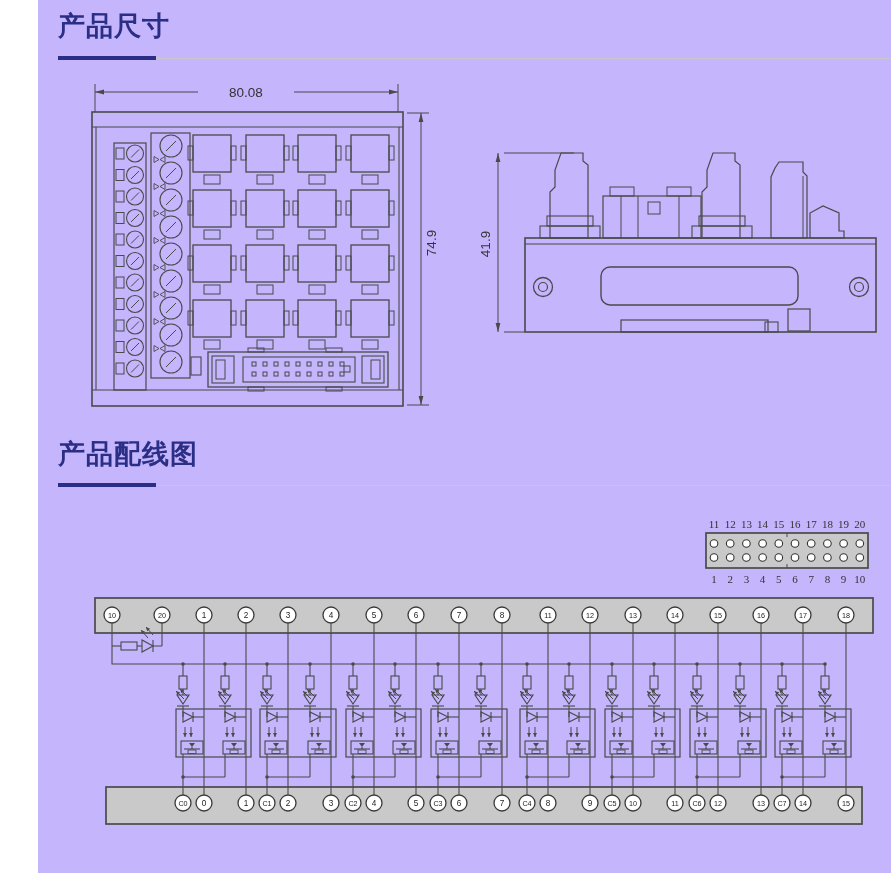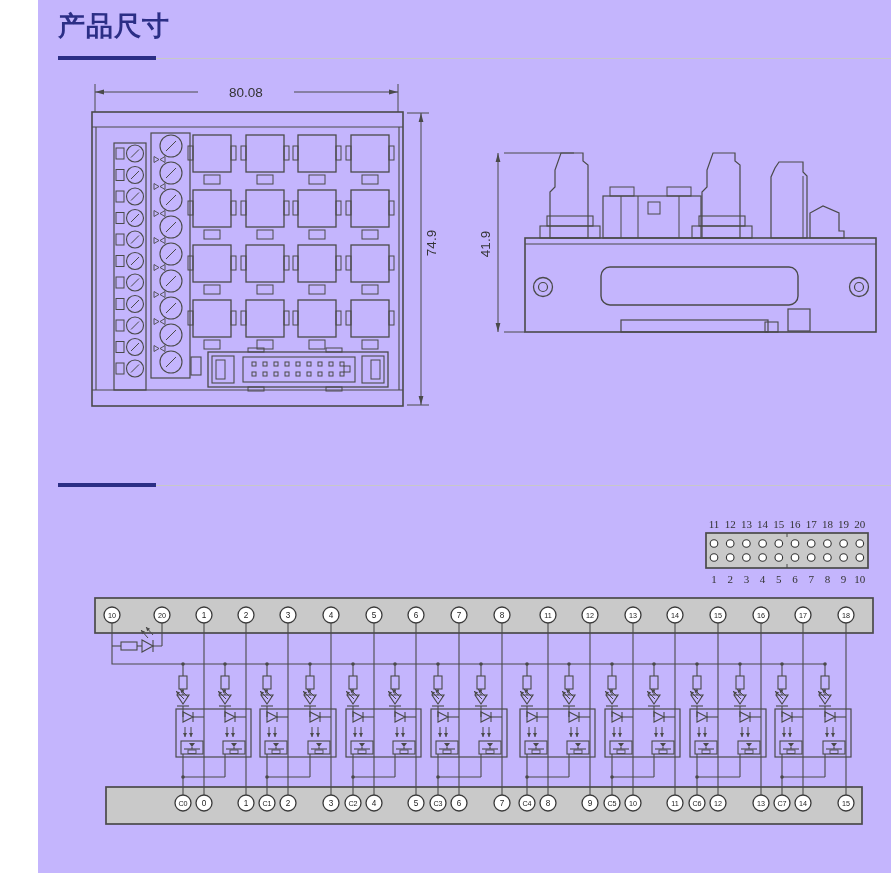--- a/index.html
+++ b/index.html
@@ -250,20 +250,21 @@
       <rect x="572" y="187" width="24" height="9" stroke-width="1"></rect>
       <rect x="629" y="187" width="24" height="9" stroke-width="1"></rect>
       <rect x="610" y="202" width="12" height="12" stroke-width="1"></rect>
 
       <polygon points="733,238 733,177 737,168 741,162 765,162 765,172 769,176 769,238" stroke-width="1.2"></polygon>
       <path d="M765,176 V238" stroke-width="1"></path>
       <polygon points="772,238 772,213 785,206 801,213 801,231 806,231 806,238" stroke-width="1.2"></polygon>
     </g>
   </svg>
 
+  <div class="heading" style="top:440px">产品配线图</div>
   <div class="rule" style="top:483px">
     <span class="blue"></span>
     <span class="gray"></span>
   </div>
 
   <svg id="schematic-svg" class="abs" style="left:0;top:505px" width="891" height="368" viewBox="0 505 891 368">
       <g>
         <rect x="668" y="533" width="162" height="35" fill="#c9c9c9" stroke="#4a4a4a" stroke-width="1.7"></rect>
         <path d="M749,533 V537 M749,564 V568" stroke="#4a4a4a" stroke-width="1"></path>
         <circle cx="676" cy="543.5" r="3.8" fill="#fff" stroke="#333" stroke-width="1.1"></circle>

